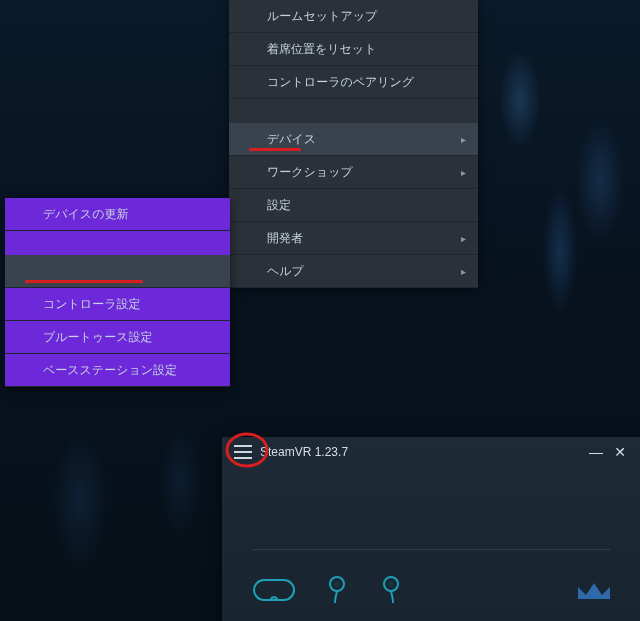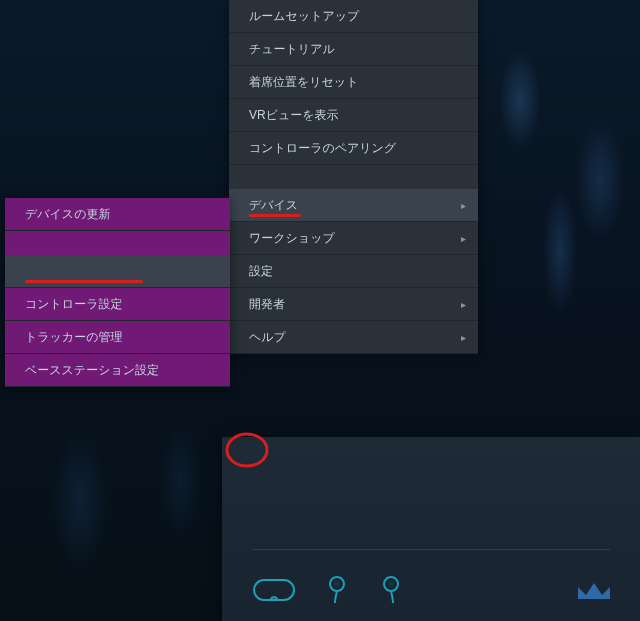--- a/index.html
+++ b/index.html
@@ -22,27 +22,27 @@
     position: absolute;
     left: 229px; top: 0;
     width: 249px;
     background: #2a3138;
     box-shadow: 0 2px 10px rgba(0,0,0,0.5);
   }
   .menu-sub {
     position: absolute;
     left: 5px; top: 198px;
     width: 225px;
-    background: #701a75;
+    background: #6d28d9;
     box-shadow: 0 2px 10px rgba(0,0,0,0.5);
   }
   .menu-item {
     height: 33px;
     line-height: 33px;
-    padding: 0 20px;
+    padding: 0 38px;
     font-size: 12px;
     color: #c6d4df;
     border-bottom: 1px solid #1f262c;
     position: relative;
     cursor: default;
   }
   .menu-item.hover { background: #3a434d; margin-top: 24px; }
   .menu-item .arrow {
     position: absolute; right: 12px; top: 50%; transform: translateY(-50%);
     color: #8a98a5; font-size: 10px;
@@ -102,23 +102,21 @@
     left: 222px; top: 430px;
     width: 50px; height: 40px;
     pointer-events: none;
   }
 </style>
 </head>
 <body>
 
 <div class="menu-main">
   <div class="menu-item"><span>ルームセットアップ</span></div>
-  <div class="menu-item"><span>チュートリアル</span></div>
   <div class="menu-item"><span>着席位置をリセット</span></div>
-  <div class="menu-item"><span>VRビューを表示</span></div>
   <div class="menu-item"><span>コントローラのペアリング</span></div>
   <div class="menu-item hover">
     <span>デバイス</span>
     <span class="arrow">▸</span>
     <span class="underline" style="width:52px"></span>
   </div>
   <div class="menu-item">
     <span>ワークショップ</span>
     <span class="arrow">▸</span>
   </div>
@@ -132,25 +130,36 @@
     <span class="arrow">▸</span>
   </div>
 </div>
 
 <div class="menu-sub">
   <div class="menu-item"><span>デバイスの更新</span></div>
   <div class="menu-item hover">
     <span class="underline" style="width:118px"></span>
   </div>
   <div class="menu-item"><span>コントローラ設定</span></div>
-  <div class="menu-item"><span>トラッカーの管理</span></div>
+  <div class="menu-item"><span>ブルートゥース設定</span></div>
   <div class="menu-item"><span>ベースステーション設定</span></div>
 </div>
 
 <div class="svr-window">
+  <div class="svr-titlebar">
+    <span class="svr-hamburger">
+      <span></span>
+        <span></span>
+        <span></span>
+    </span>
+    <span>SteamVR 1.23.7</span>
+    <span class="svr-title-spacer"></span>
+    <span class="svr-winbtn">—</span>
+    <span class="svr-winbtn">✕</span>
+  </div>
 
   <div class="svr-divider"></div>
 
   <div class="svr-status">
 
     <span>
       <svg width="44" height="28" viewBox="0 0 44 28">
         <rect x="2" y="4" width="40" height="20" rx="10" ry="10" fill="none" stroke="#1ea0b8" stroke-width="2"></rect>
         <path d="M18 24 q4 -6 8 0" fill="none" stroke="#1ea0b8" stroke-width="2"></path>
       </svg>

